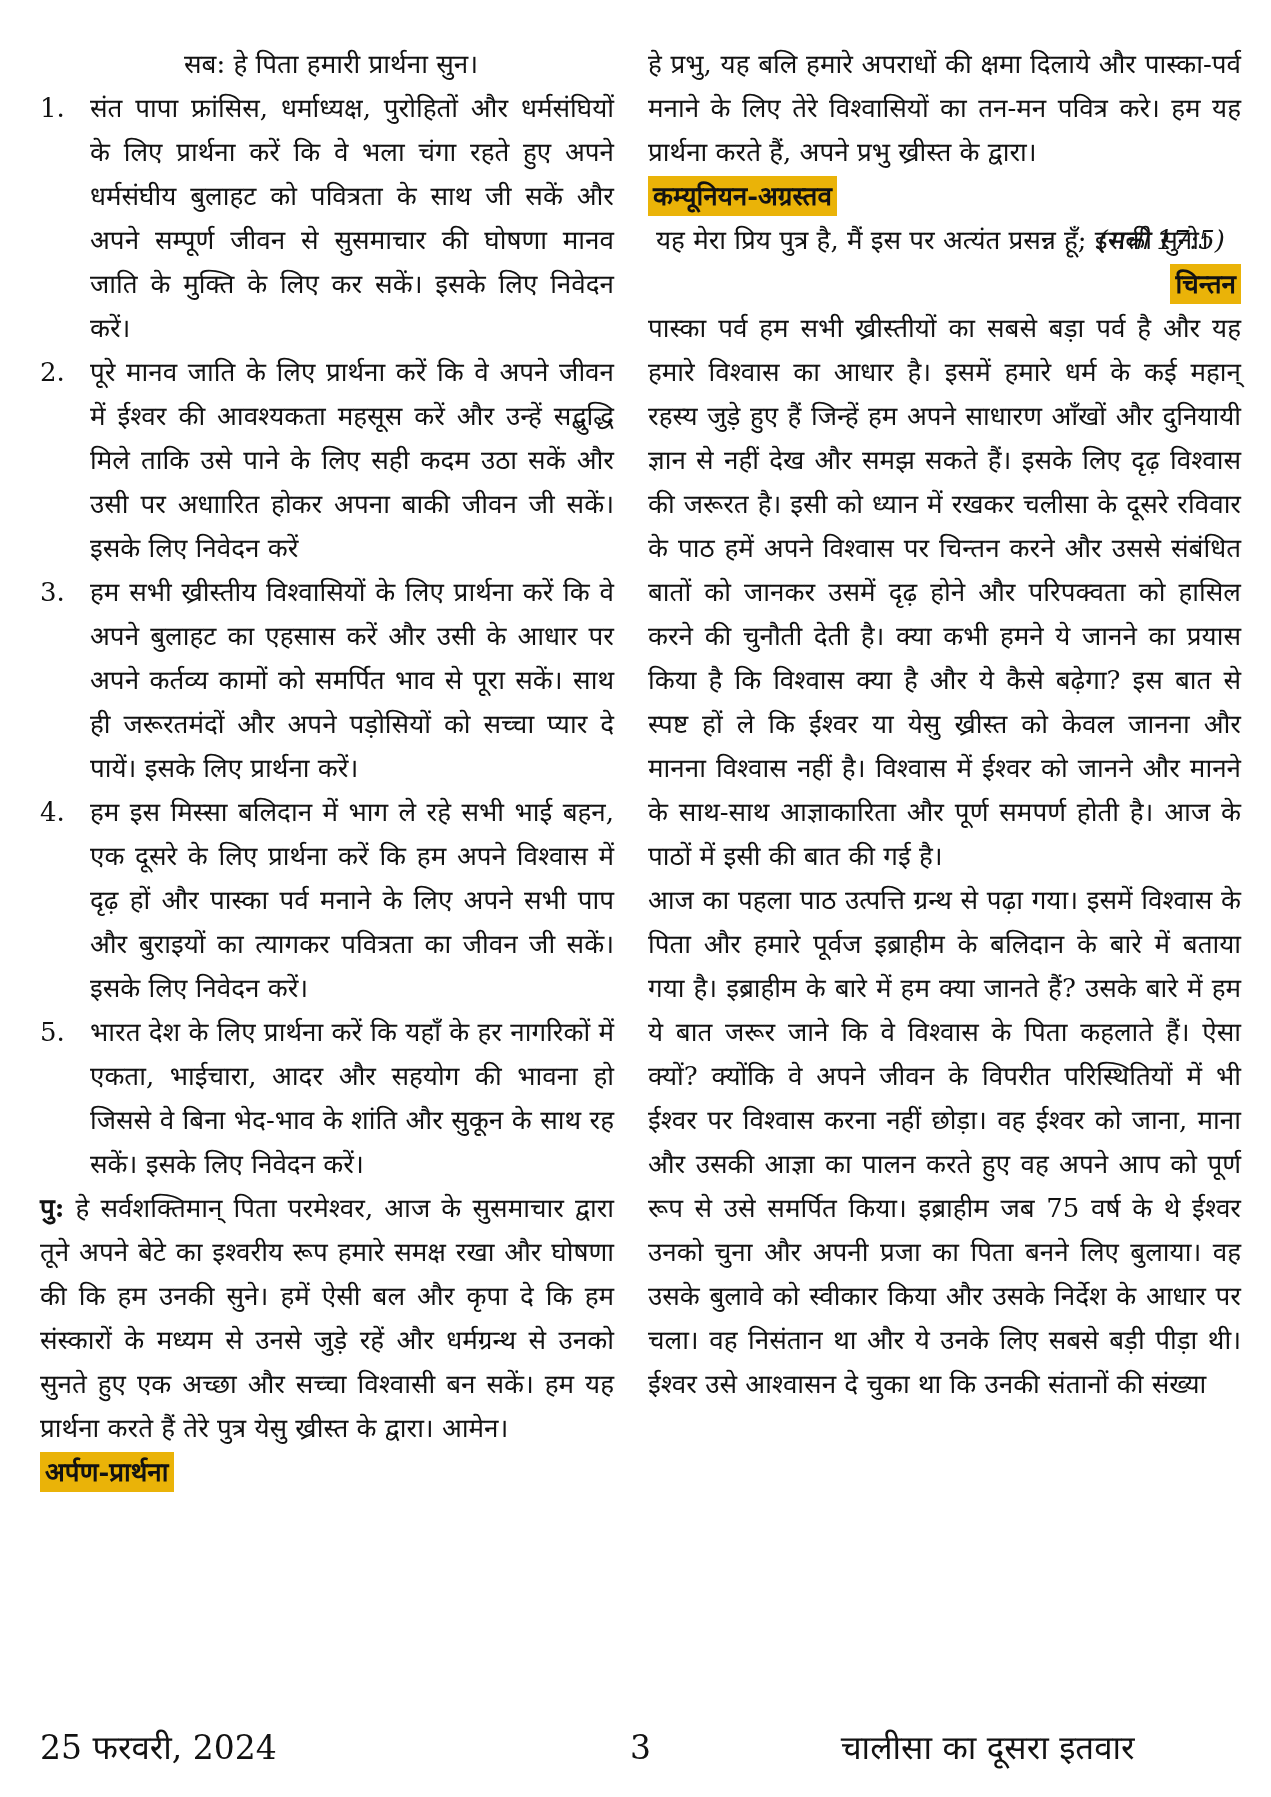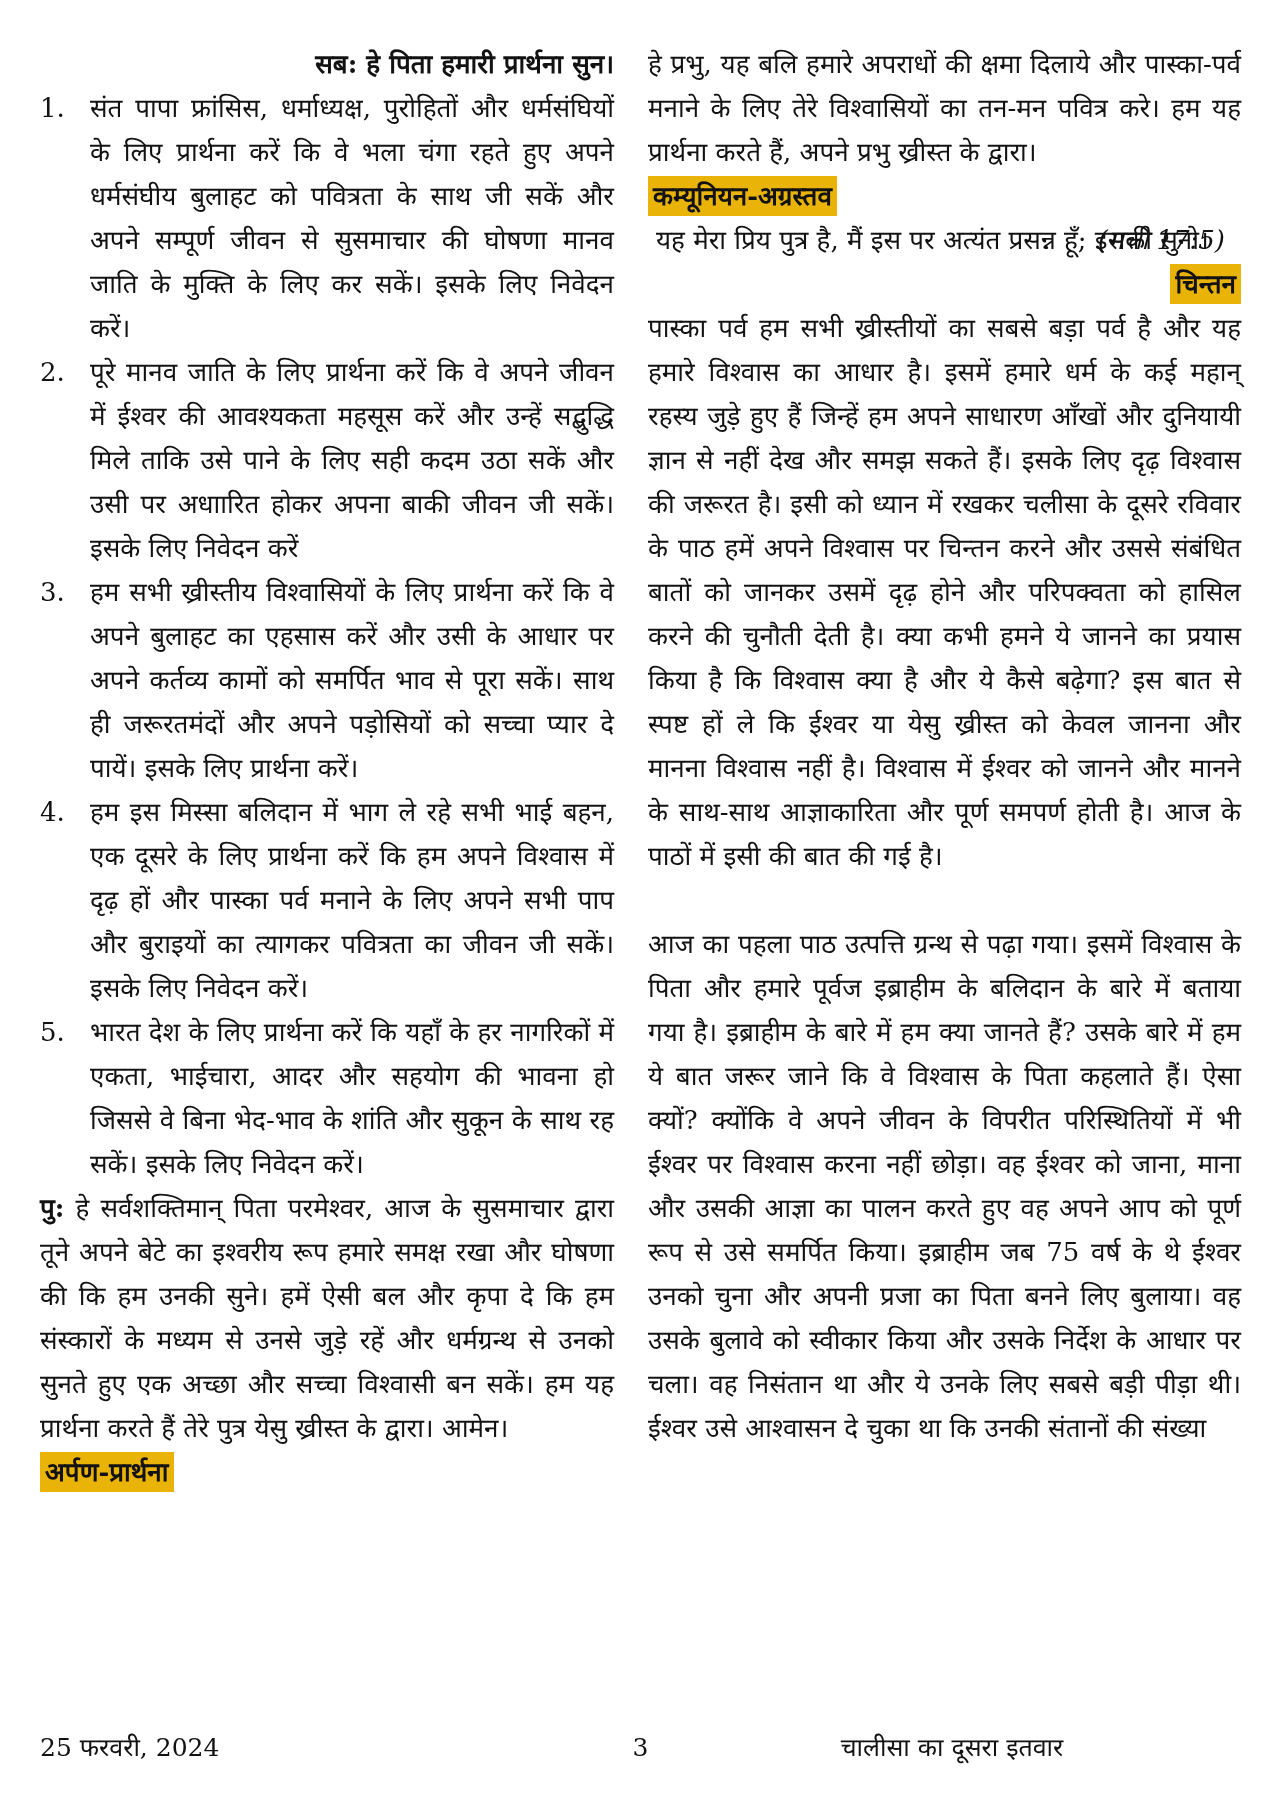--- a/index.html
+++ b/index.html
@@ -20,21 +20,21 @@
   .columns {
     display: flex;
     gap: 34px;
     align-items: flex-start;
   }
   .col { font-size: 26px; line-height: 44px; }
   .col-left  { width: 574px; flex: 0 0 574px; }
   .col-right { flex: 1; }
 
   p { margin: 0; text-align: justify; }
-  .response-line { font-weight: bold; text-align: right; margin-left: 8px; }
+  .response-line { font-weight: normal; text-align: center; margin-left: 8px; }
 
   .petitions { margin: 0; }
   .petition { display: flex; }
   .petition .num  { flex: 0 0 50px; text-align: left; }
   .petition .txt  { flex: 1; text-align: justify; }
 
   .label-bold { font-weight: bold; }
 
   .hl {
     display: inline-block;
@@ -46,28 +46,28 @@
   }
   .center-heading { text-align: right; }
 
   .antiphon { position: relative; margin-left: 8px; }
   .antiphon .ref {
     position: absolute;
     right: 16px; bottom: 0;
     font-style: italic;
   }
 
-  .para-gap { margin-top: 44px; }
+  .para-gap { }
 
   .footer {
     position: absolute;
     left: 40px; right: 30px; bottom: 34px;
     display: flex;
     align-items: baseline;
-    font-size: 25px;
+    font-size: 33px;
     line-height: 30px;
   }
   .footer .f-left  { flex: 1; text-align: left; }
   .footer .f-mid   { flex: 1; text-align: center; }
   .footer .f-right { flex: 1; text-align: left; }
 </style>
 </head>
 <body>
 
 <div class="page">

